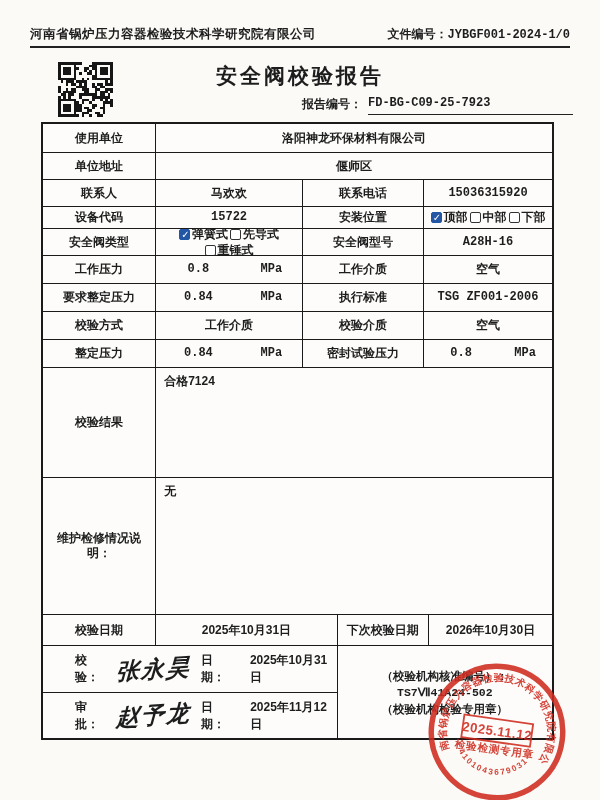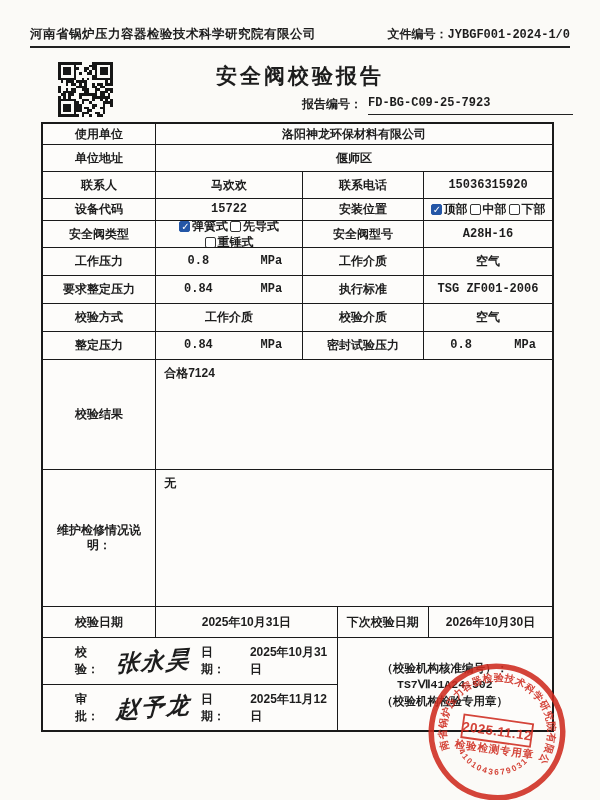--- a/index.html
+++ b/index.html
@@ -336,21 +336,21 @@
 
   <div class="report-title">安全阀校验报告</div>
 
   <div class="report-no-row">
     <span>报告编号：</span>
     <span class="report-no-value mono">FD-BG-C09-25-7923</span>
   </div>
 
   <div class="report-table">
 
-    <div class="tr" style="height:21px">
+    <div class="tr" style="height:29px">
       <div class="td w1">使用单位</div>
       <div class="td wspan">洛阳神龙环保材料有限公司</div>
     </div>
 
     <div class="tr" style="height:27px">
       <div class="td w1">单位地址</div>
       <div class="td wspan">偃师区</div>
     </div>
 
     <div class="tr" style="height:27px">

